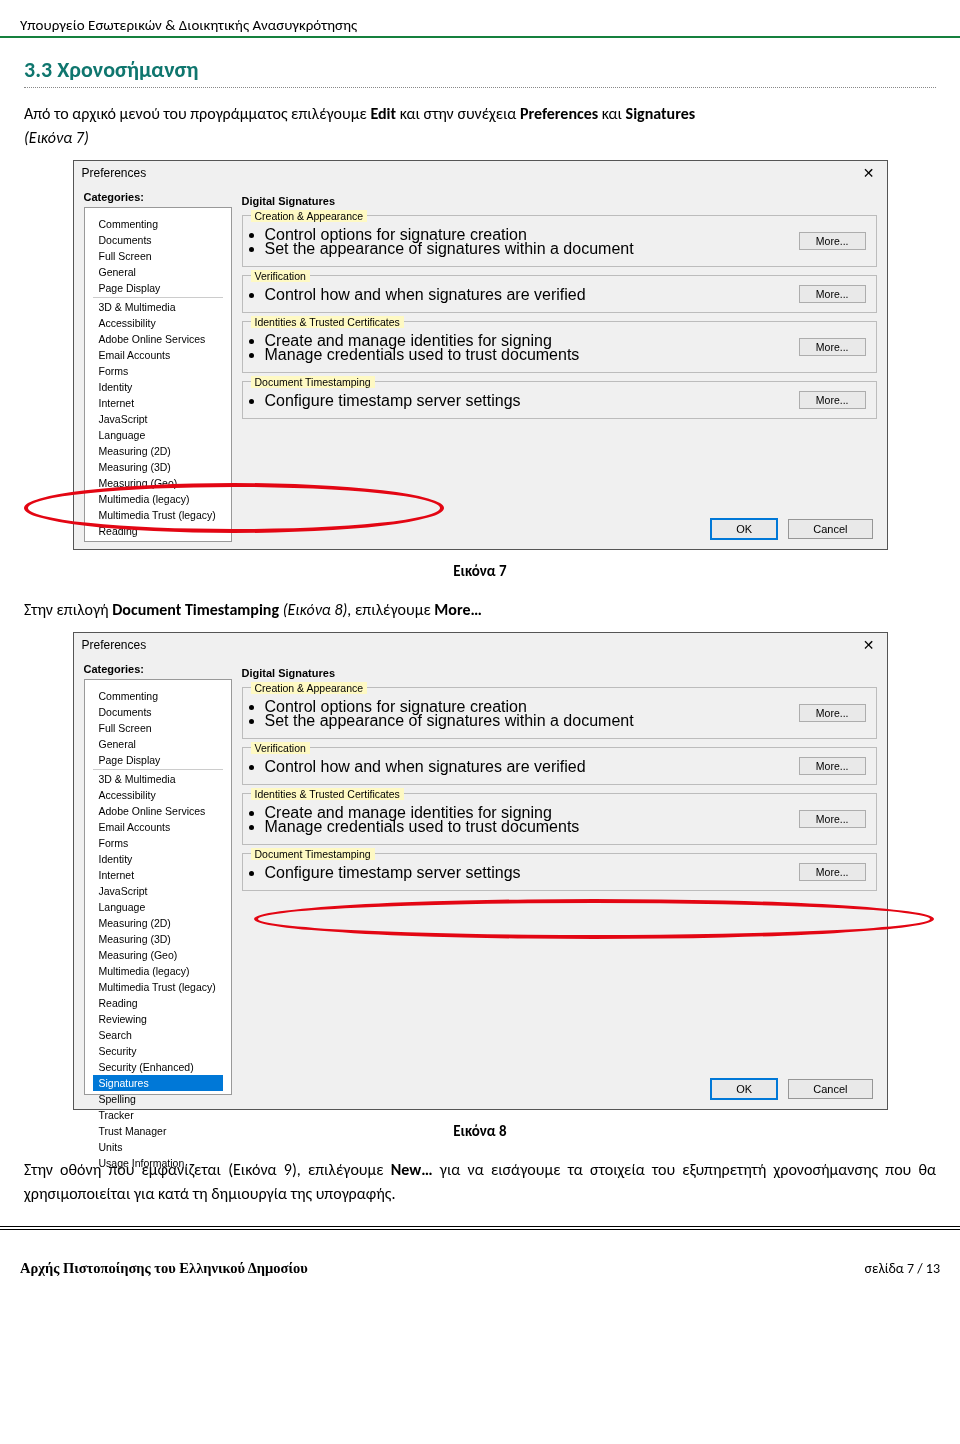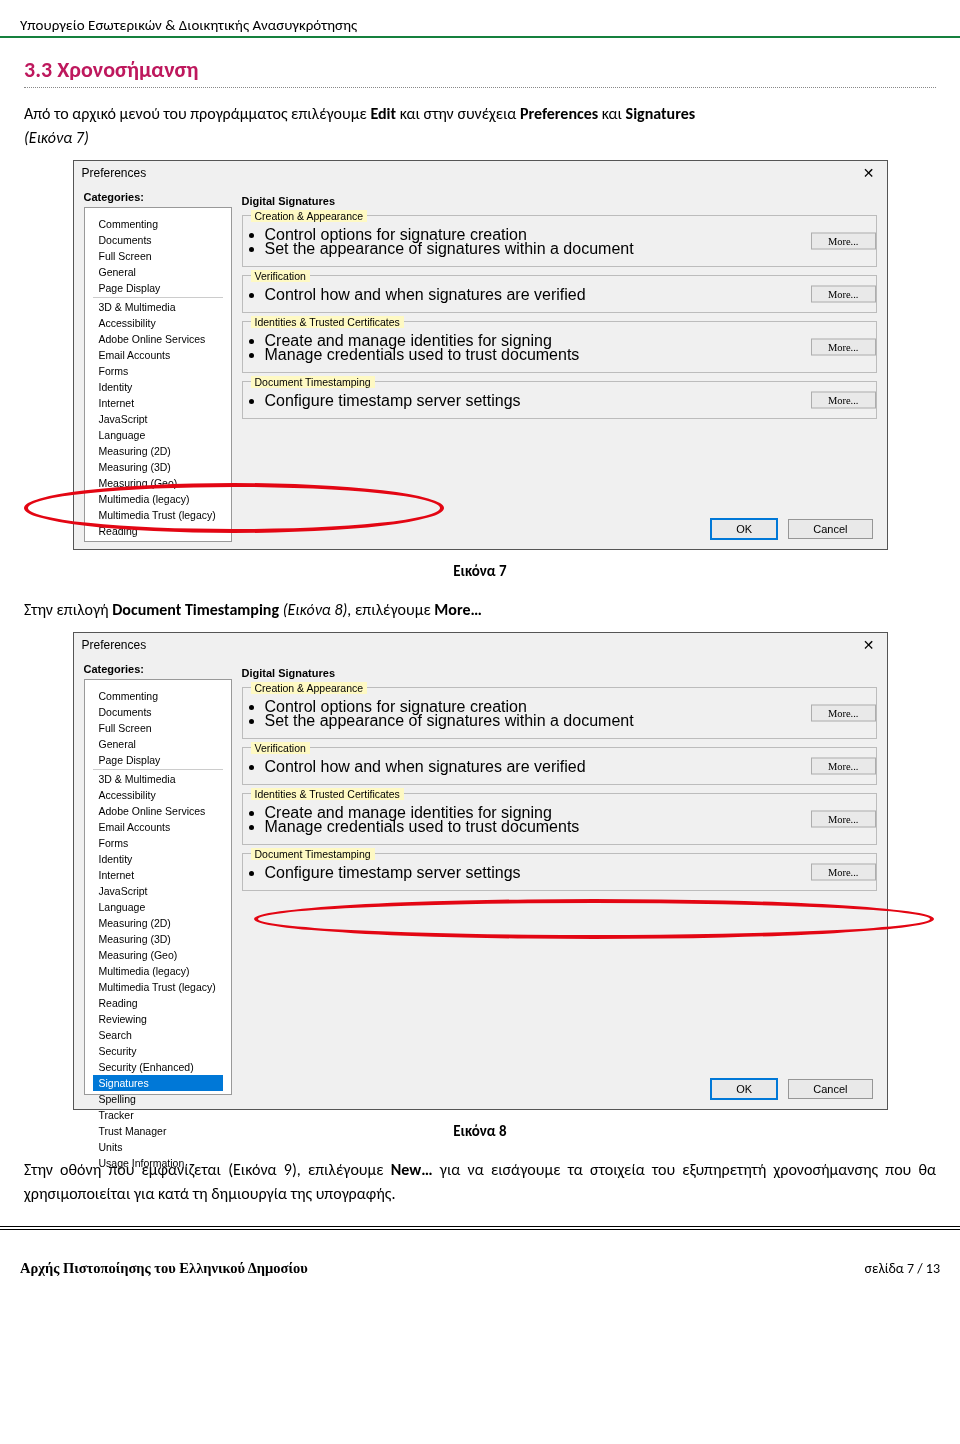--- a/index.html
+++ b/index.html
@@ -11,21 +11,21 @@
     width: 960px;
   }
   .page-header {
     padding: 16px 20px 2px;
     border-bottom: 2px solid #15803d;
     font-weight: normal;
     font-size: 15px;
   }
   .content { padding: 8px 24px 0; }
   .section-title {
-    color: #be185d;
+    color: #0f766e;
     font-size: 22px;
     font-weight: bold;
     margin: 10px 0 4px;
   }
   .dotted-rule {
     border: none;
     border-top: 1px dotted #888;
     margin: 0 0 14px;
   }
   .para { font-size: 16px; line-height: 1.5; margin: 8px 0 10px; }
@@ -77,29 +77,28 @@
     position: relative;
     top: -12px;
     background: #fef9c3;
     padding: 0 4px;
     font-size: 10.5px;
     display: inline-block;
   }
   .bullets { margin: -6px 0 0 14px; padding: 0; font-size: 16px; list-style: disc; line-height: 14px; }
   .more-btn {
     position: absolute;
-    right: 0;
+    right: 10px;
     top: 50%;
     transform: translateY(-50%);
     background: #e9e9e9;
     border: 1px solid #adadad;
     padding: 2px 16px;
     font-size: 10.5px;
     cursor: pointer;
-    font-family: Liberation Serif, serif;
   }
   .dlg-footer {
     text-align: right;
     padding: 6px 14px 10px;
   }
   .dlg-btn {
     background: #e9e9e9;
     border: 1px solid #969696;
     padding: 3px 24px;
     font-size: 11px;

